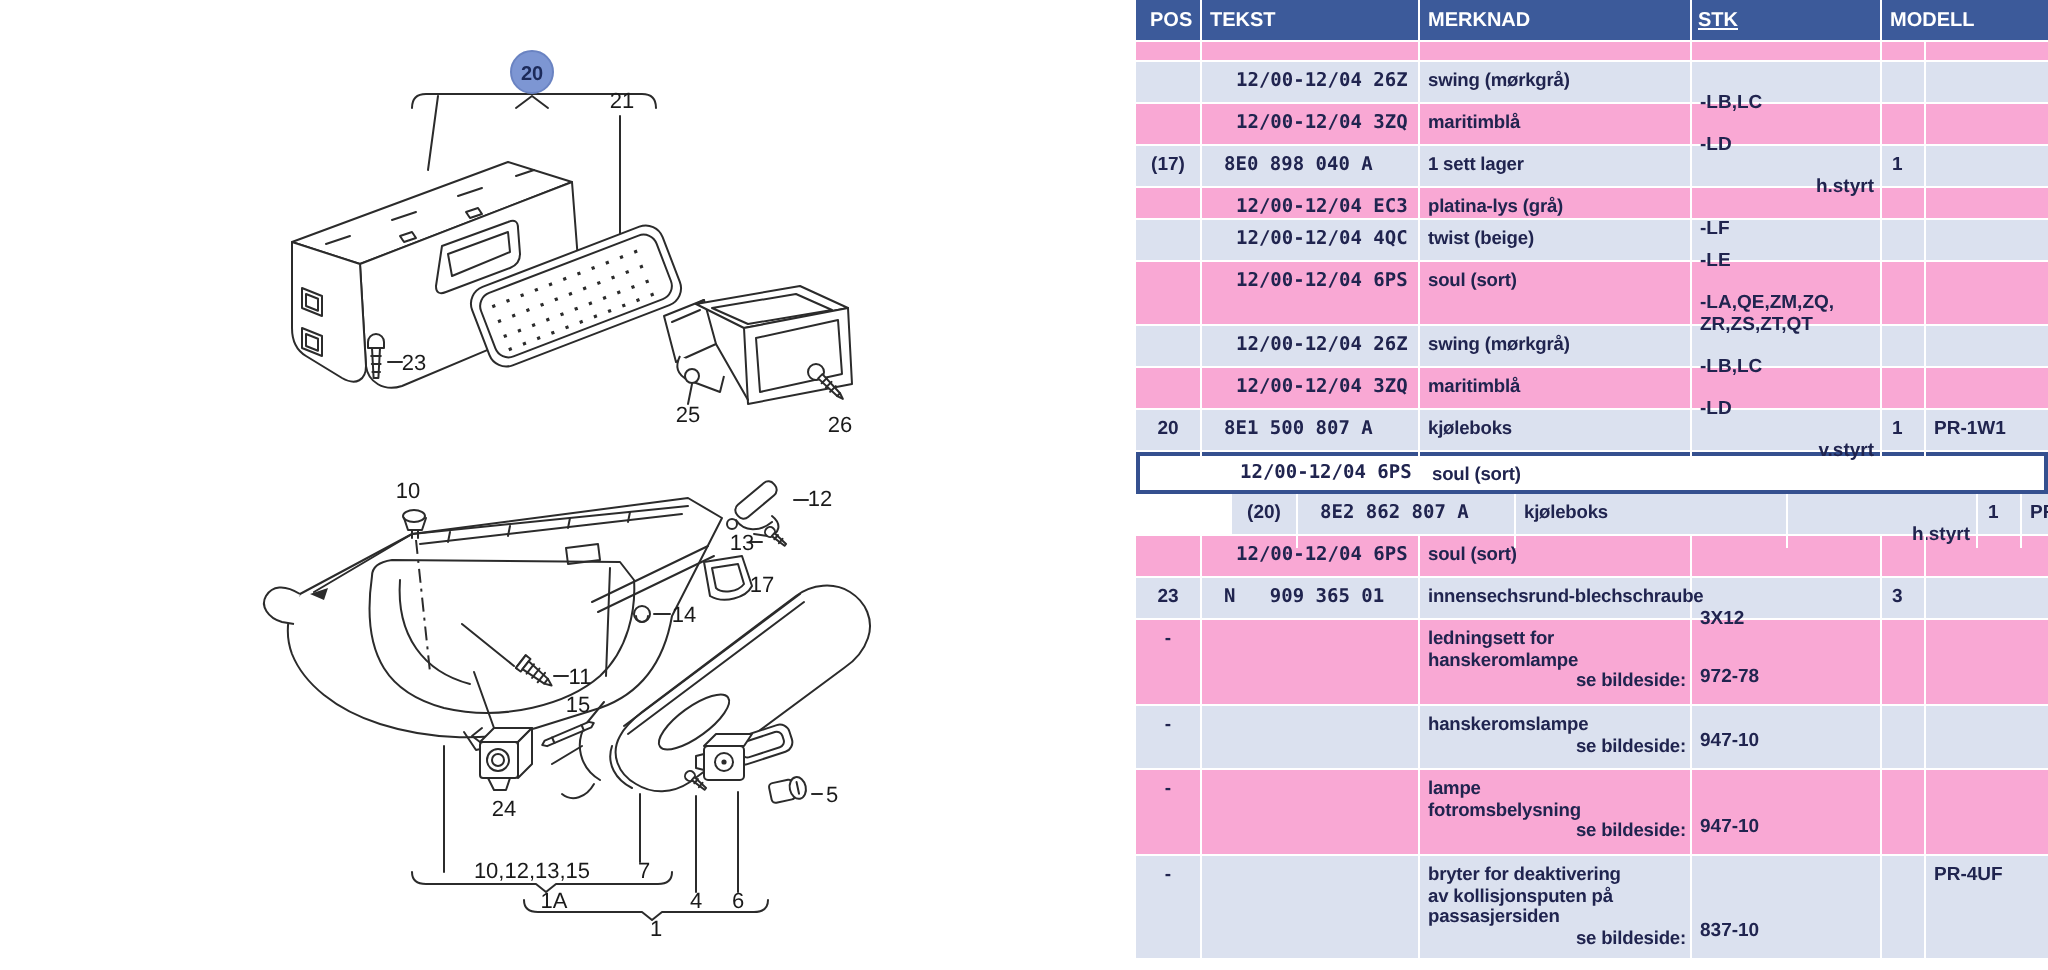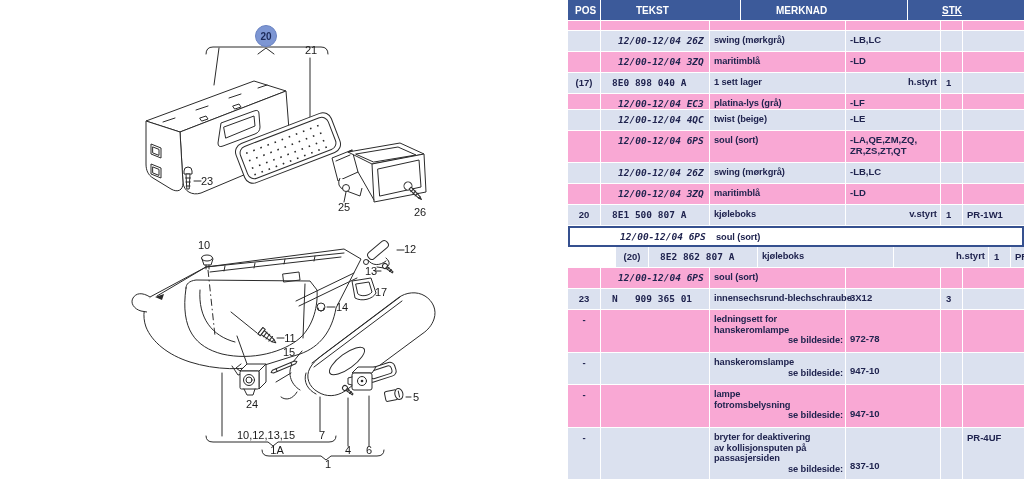--- a/index.html
+++ b/index.html
@@ -12,36 +12,36 @@
   .pf{stroke:#2b2b2b;stroke-width:1;fill:#ffffff;stroke-linejoin:round;}
   .dk{fill:#2b2b2b;stroke:none;}
   .dots{stroke:#2b2b2b;stroke-width:1.6;fill:none;stroke-dasharray:1.6 6;}
   .dashdot{stroke:#2b2b2b;stroke-width:1;fill:none;stroke-dasharray:7 3 1.5 3;}
   .diagram-label{font:11px "Liberation Sans",sans-serif;fill:#1a1a1a;text-anchor:middle;}
   .callout-circle{fill:#7d96d3;stroke:#6a83c2;stroke-width:1;}
   .callout-text{font:bold 10px "Liberation Sans",sans-serif;fill:#1c2a5a;text-anchor:middle;}
 
   
   .grid-row{display:grid;grid-template-columns:33px 109px 136px 95px 22px 61px;box-sizing:border-box;}
-  .thead{background:#3c5a9a;color:#fff;height:21px;border-bottom:1px solid #fff;gap:31px;}
+  .thead{background:#3c5a9a;color:#fff;height:21px;border-bottom:1px solid #fff;}
   .thead .cell{font:bold 10px "Liberation Sans",sans-serif;padding-top:5px;}
   .cell{box-sizing:border-box;border-right:1px solid #fff;overflow:visible;}
   .cell:last-child{border-right:none;}
   .row{border-bottom:1px solid #fff;color:#20244f;}
   .row.dark{background:#dbe1ef;}
   .row.light{background:#f9a8d4;}
   .row.selected{background:#ffffff;border:2px solid #35508f;}
   .row.selected .cell{border-right:none;}
   .c-pos{font:bold 9.5px "Liberation Sans",sans-serif;text-align:center;padding-top:4px;}
   .c-del{font:bold 9.5px "DejaVu Sans Mono",monospace;white-space:pre;padding:4px 0 0 11px;}
-  .c-del.variant{padding-left:17px;font-style:italic;}
+  .c-del.variant{padding-left:17px;}
   .selected .c-del{padding-top:3px;}
   .c-tekst{font:bold 9.3px "Liberation Sans",sans-serif;padding:4px 0 0 4px;line-height:10.7px;white-space:nowrap;letter-spacing:-0.1px;}
   .c-tekst .se-line{text-align:right;padding-right:2px;}
-  .c-merk{font:bold 9.5px "Liberation Sans",sans-serif;padding:4px 0 0 4px;line-height:10.7px;white-space:nowrap;}
+  .c-merk{font:bold 9.5px "Liberation Sans",sans-serif;padding:16px 0 0 4px;line-height:10.7px;white-space:nowrap;}
   .c-merk.right{text-align:right;padding-right:3px;padding-left:0;}
   .c-merk.bottom{display:flex;flex-direction:column;justify-content:flex-end;padding:0 0 7px 4px;}
   .c-stk{font:bold 9.5px "Liberation Sans",sans-serif;padding:4px 0 0 5px;}
   .c-mod{font:bold 9.5px "Liberation Sans",sans-serif;padding:4px 0 0 4px;}
 </style>
 </head>
 <body>
 
 <div class="app">
 

